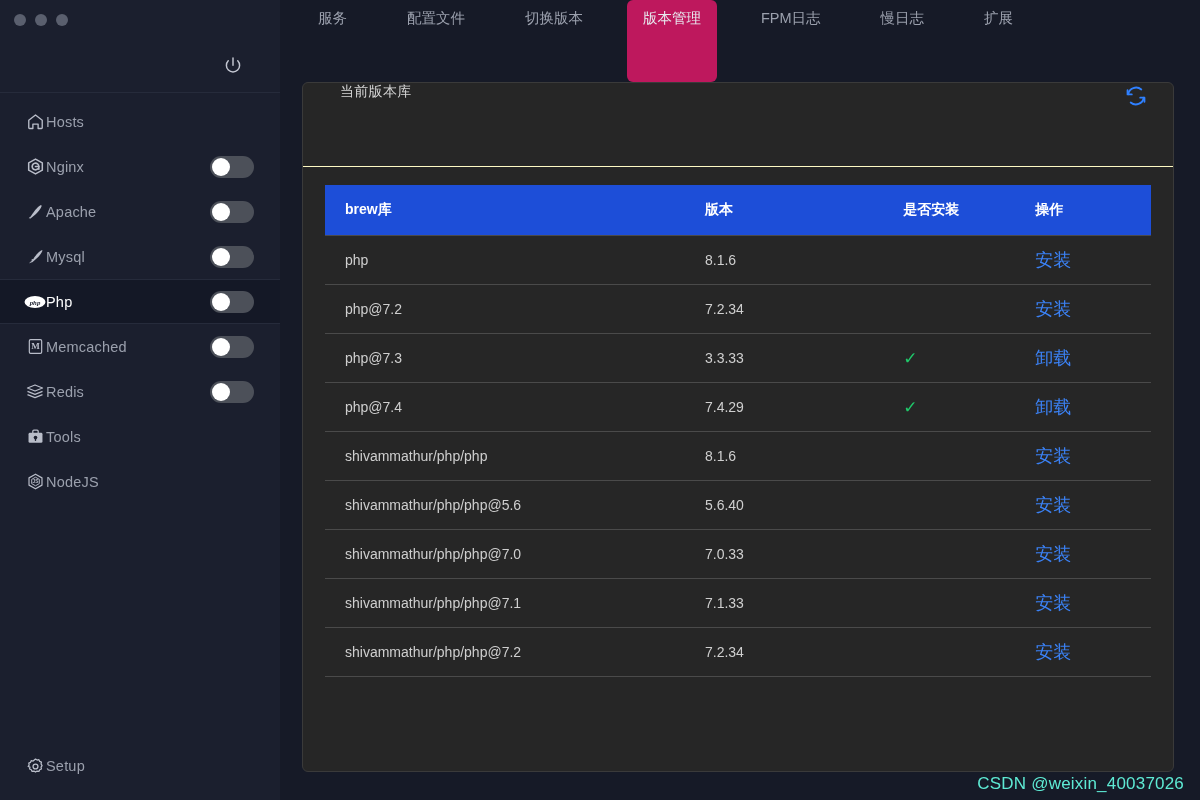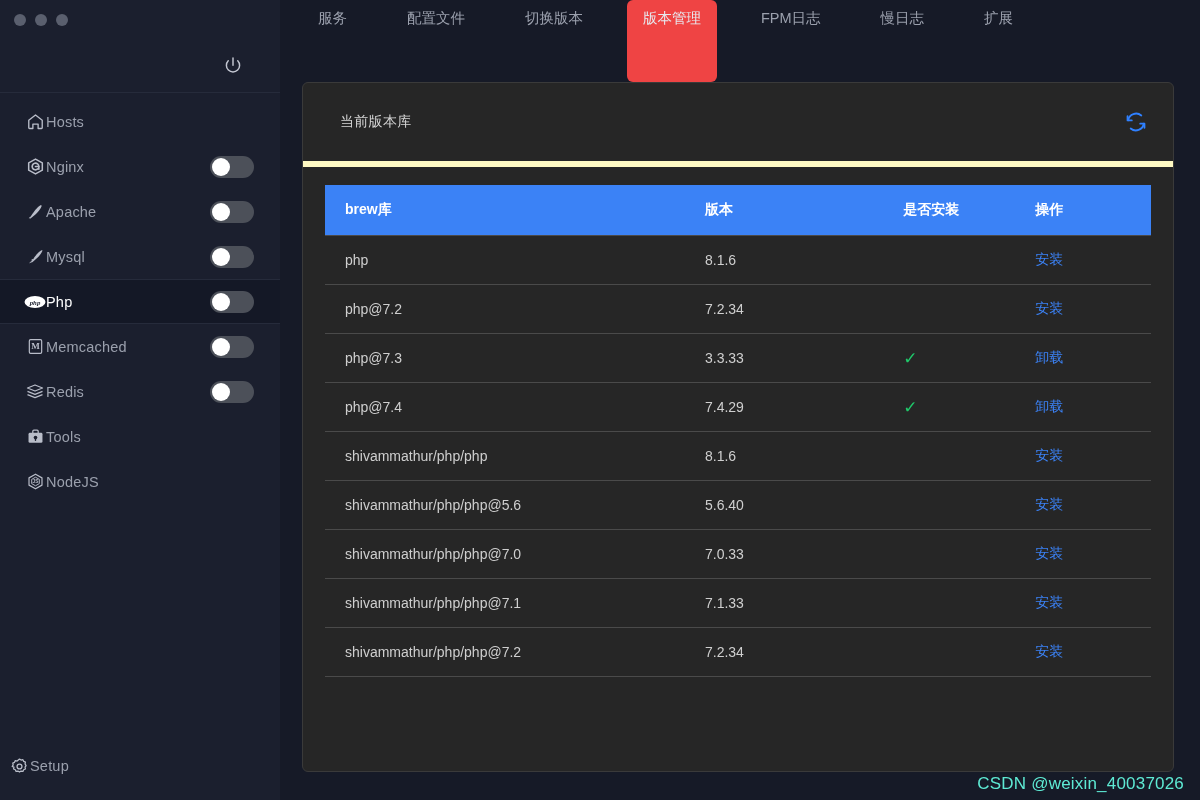--- a/index.html
+++ b/index.html
@@ -56,78 +56,78 @@
     background: #4c5059; position: relative; flex: 0 0 44px;
   }
   .toggle .knob {
     position: absolute; top: 2px; left: 2px;
     width: 18px; height: 18px; border-radius: 50%;
     background: #ffffff;
   }
 
   .setup-row {
     height: 56px; display: flex; align-items: center;
-    padding: 0 8px; margin-bottom: 6px;
+    padding: 0 24px; margin-bottom: 6px;
   }
 
   
   .main { flex: 1 1 auto; height: 800px; background: #161a27; position: relative; }
 
   .tabs {
     height: 82px; display: flex; 
     padding-left: 22px; gap: 0;
   }
   .tab {
     font-size: 14.5px; color: #9ba0ad;
     padding: 9px 16px; border-radius: 6px;
     white-space: nowrap; cursor: default;
     margin-right: 28px;
   }
-  .tab.active { background: #ef4444; color: #e7e9ef; font-family: Liberation Mono, monospace; }
+  .tab.active { background: #be185d; color: #e7e9ef; font-family: Liberation Mono, monospace; }
 
   .card {
     margin: 0 26px 0 22px;
     height: 690px;
     background: #262626;
     border: 1px solid #3a3a3a;
     border-radius: 6px;
     display: flex; flex-direction: column;
     overflow: hidden;
   }
   .card-head {
     height: 84px; flex: 0 0 84px;
-    display: flex; align-items: center; justify-content: space-between;
+    display: flex; align-items: flex-start; justify-content: space-between;
     padding: 0 24px 0 37px;
-    border-bottom: 6px solid #fef9c3;
+    border-bottom: 1px solid #fef9c3;
   }
   .card-title { font-size: 14px; color: #d6d6d6; letter-spacing: .3px; }
   .refresh-icon { width: 26px; height: 26px; color: #2f80ff; display: block; cursor: pointer; }
 
   .table-wrap { padding: 18px 22px 0 22px; }
   table { width: 100%; border-collapse: collapse; table-layout: fixed; }
   thead th {
-    background: #3b82f6;
+    background: #1d4ed8;
     font-size: 14px; font-weight: bold; color: #ffffff;
     text-align: left; padding: 16px 0 16px 0; height: 48px;
     border-bottom: 1px solid #4a4a4a;
   }
   tbody td {
     font-size: 14px; color: #cfcfcf;
     padding: 0; height: 49px;
     border-bottom: 1px solid #4a4a4a;
     vertical-align: middle;
   }
   .c-name { width: 46%; padding-left: 20px !important; }
   .c-ver  { width: 24%; }
   .c-inst { width: 16%; }
   .c-act  { width: 14%; }
   thead th.c-name { padding-left: 20px; }
 
   .check { color: #1fc86a; font-size: 17px; line-height: 1; display: inline-block; }
-  .action-link { color: #3b82f6; font-size: 14px; cursor: pointer; }
+  .action-link { color: #3b82f6; font-size: 18px; cursor: pointer; }
 
   .watermark {
     position: absolute; right: 16px; bottom: 6px;
     font-size: 17px; color: #5eead4; letter-spacing: .2px;
   }
 </style>
 </head>
 <body>
 
 <div class="app">

